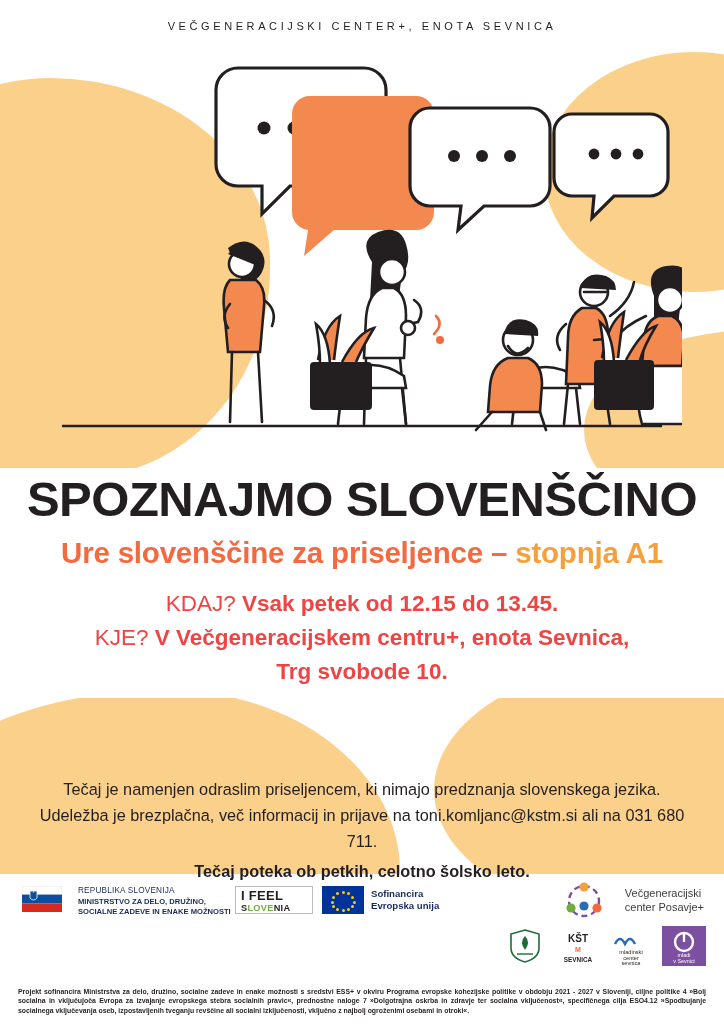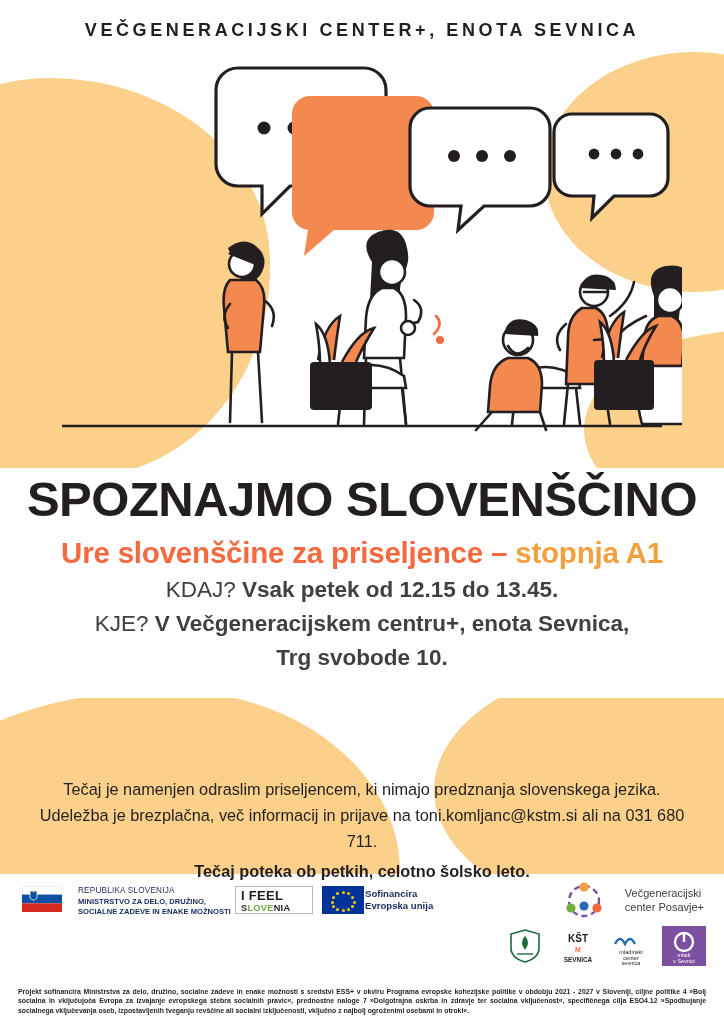--- a/index.html
+++ b/index.html
@@ -62,22 +62,22 @@
   }
 
   
   .header {
     position: absolute;
     top: 20px; left: 0; right: 0;
     text-align: center;
     z-index: 5;
   }
   .header-title {
-    font-size: 18px;
-    font-weight: bold;
+    font-size: 11px;
+    font-weight: normal;
     letter-spacing: 3.6px;
     color: #231f20;
   }
 
   
   .illo {
     position: absolute;
     top: 48px; left: 0; right: 0;
     height: 420px;
     z-index: 4;
@@ -101,23 +101,23 @@
   .h2 {
     margin-top: 11px;
     font-size: 29.5px;
     font-weight: bold;
     color: #f4693f;
     letter-spacing: -0.2px;
   }
   .h2 .accent { color: #f4a03f; }
 
   .when-where {
-    margin-top: 3px;
+    margin-top: 17px;
     font-size: 22.5px;
-    color: #404040;
+    color: #ef4444;
     line-height: 1.5;
   }
   .when-where .lbl { font-weight: normal; }
   .when-where .val { font-weight: bold; }
 
   .body-text {
     position: absolute;
     top: 776px; left: 34px; right: 34px;
     text-align: center;
     font-size: 16.3px;
@@ -149,21 +149,21 @@
     width: 78px; height: 28px; border: 1px solid #bcbcbc;
     background: #fff; display: flex; flex-direction: column;
     justify-content: center; padding-left: 5px;
   }
   .ifeel .t1 { font-size: 13px; font-weight: bold; color: #231f20; letter-spacing: .3px;}
   .ifeel .t2 { font-size: 9.2px; font-weight: bold; color: #231f20; letter-spacing: .3px;}
   .ifeel .t2 i { color: #6fae3e; font-style: normal; }
 
   .eu {
     position: absolute; left: 322px; top: 12px;
-    display: flex; align-items: center; gap: 1px;
+    display: flex; align-items: center; gap: 7px;
   }
   .eu-flag {
     width: 42px; height: 28px; background: #003399;
     position: relative;
   }
   .eu-star {
     position: absolute; width: 3px; height: 3px; background: #ffcc00;
     border-radius: 50%;
   }
   .eu-text { font-size: 9.6px; font-weight: bold; color: #1b2a5e; line-height: 1.3; }

